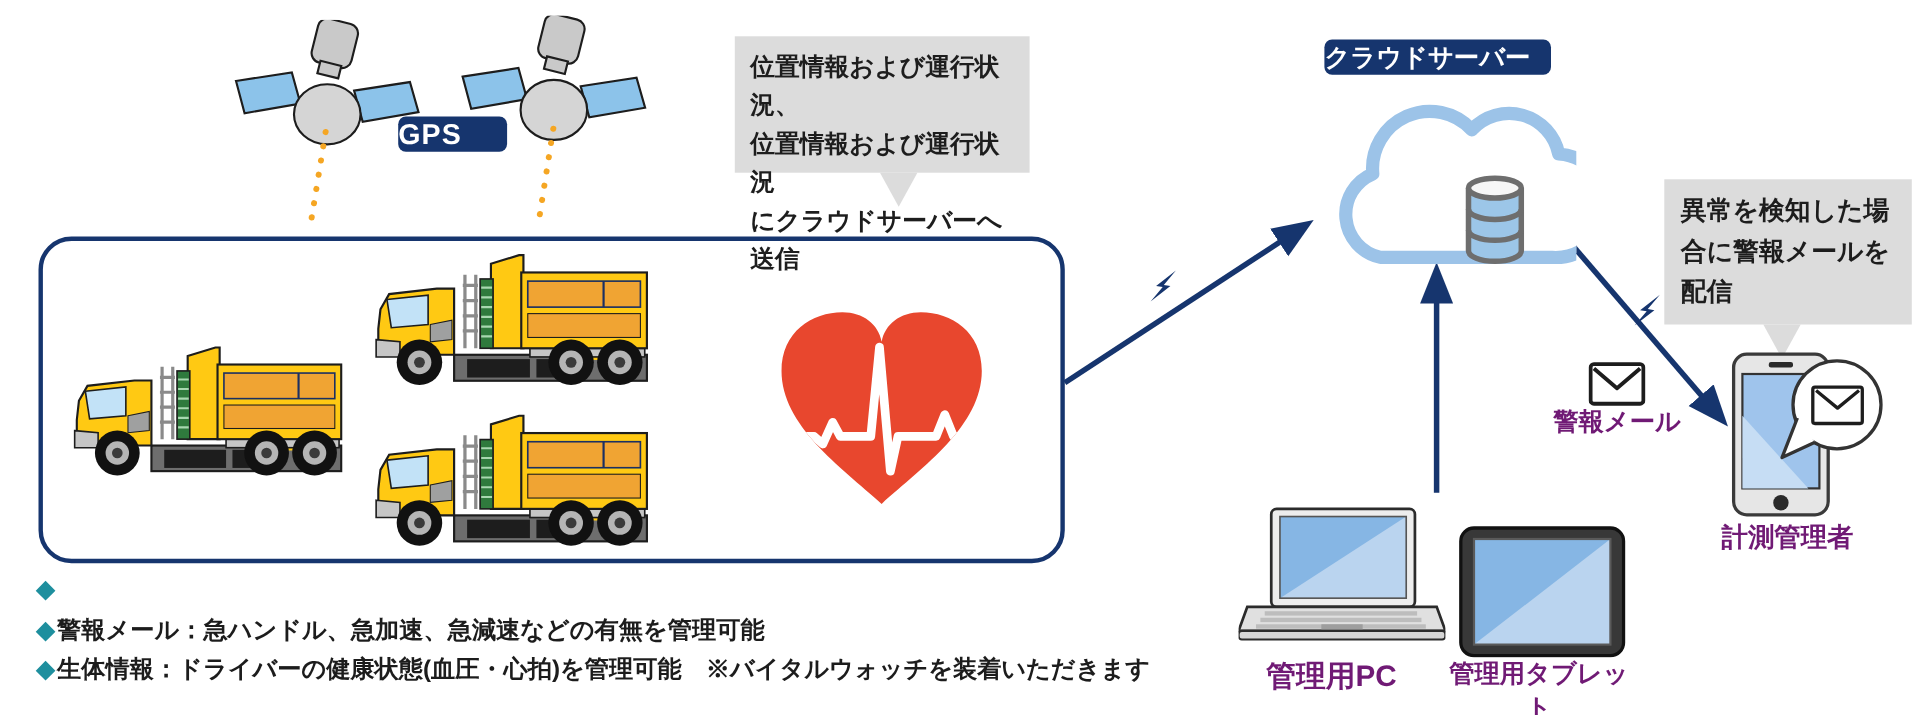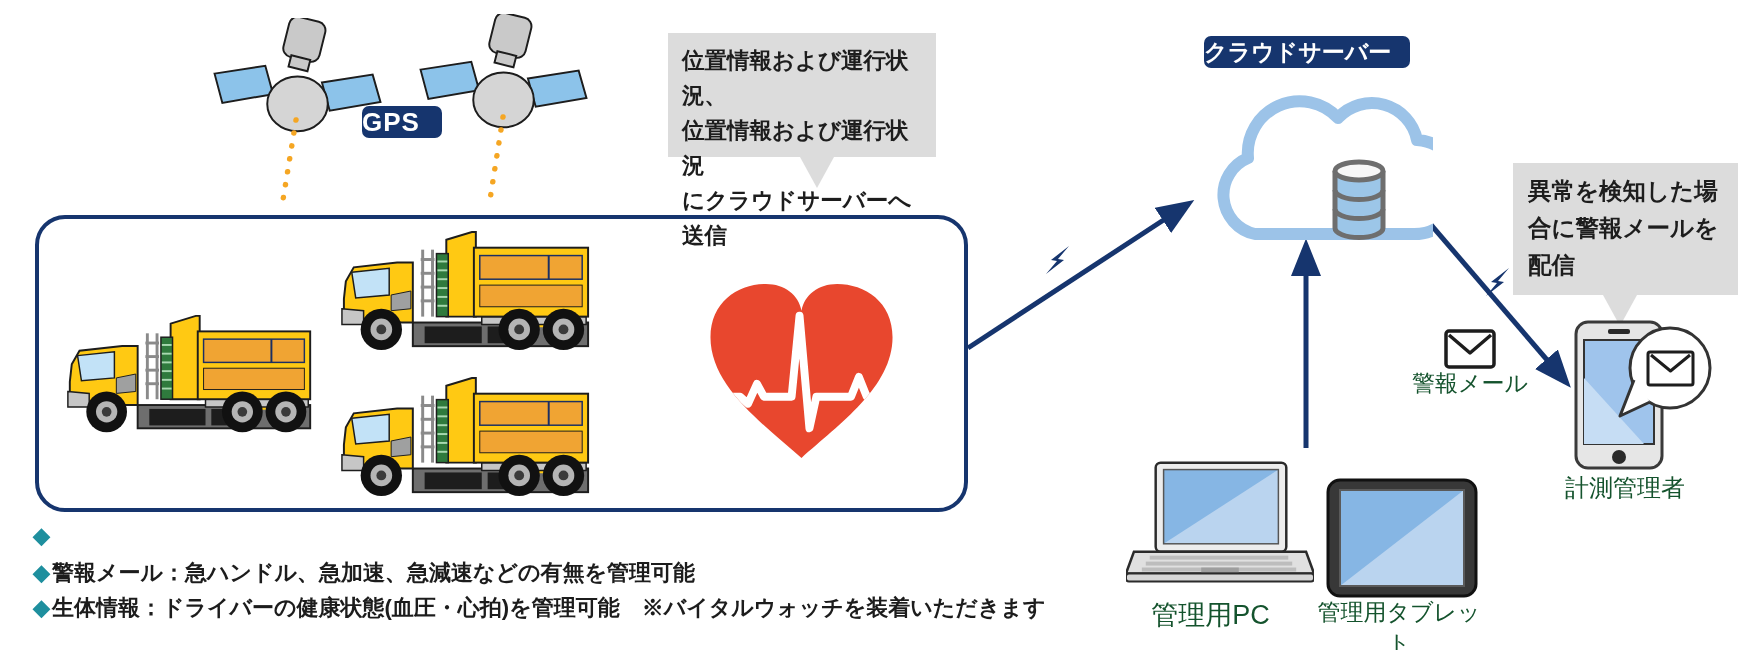--- a/index.html
+++ b/index.html
@@ -4,39 +4,39 @@
 <style>
   html,body{margin:0;padding:0;background:#ffffff;}
   body{font-family:"Liberation Sans",sans-serif;-webkit-font-smoothing:antialiased;}
   #canvas{position:relative;width:1748px;height:650px;background:#fff;overflow:hidden;}
   .abs{position:absolute;}
   svg{display:block;}
 
   
   .pill{background:#16356E;color:#fff;font-weight:bold;display:flex;align-items:center;justify-content:flex-start;
         border-radius:7px;z-index:6;}
-  #gps-label{left:362px;top:106px;width:80px;height:32px;font-size:26px;letter-spacing:1px;}
+  #gps-label{left:362px;top:106px;width:99px;height:32px;font-size:26px;letter-spacing:1px;}
   #cloud-label{left:1204px;top:36px;width:206px;height:32px;font-size:23px;}
 
   
   #vehicles-box{left:35px;top:215px;width:933px;height:297px;border:4px solid #16356E;border-radius:30px;
                 box-sizing:border-box;background:#fff;z-index:1;}
 
   
   .bubble{background:#DCDCDC;color:#1d1d1d;z-index:6;box-sizing:border-box;}
   .bubble .tail{position:absolute;top:100%;width:0;height:0;border-left:17px solid transparent;
                 border-right:17px solid transparent;border-top:31px solid #DCDCDC;}
   #bubble-upload{left:668px;top:33px;width:268px;height:124px;padding:10px 14px;font-size:22.5px;
                  line-height:35px;font-weight:600;}
   #bubble-upload .tail{left:132px;}
   #bubble-alert{left:1513px;top:130px;width:225px;height:132px;padding:10px 15px;font-size:23.5px;
                 line-height:37px;font-weight:600;margin-top:33px;}
   #bubble-alert .tail{left:90px;}
 
-  .caption{color:#14532d;font-weight:400;text-align:center;z-index:7;}
+  .caption{color:#701a75;font-weight:700;text-align:center;z-index:7;}
   #alert-mail-label{left:1398px;top:368px;width:144px;font-size:23px;}
   #manager-label{left:1540px;top:472px;width:170px;font-size:24px;}
   #pc-label{left:1138px;top:597px;width:145px;font-size:27px;}
   #tablet-label{left:1306px;top:597px;width:186px;font-size:23px;}
 
   
   #features{left:33px;top:523px;z-index:6;}
   .feature-row{display:flex;align-items:baseline;height:35px;font-size:22px;font-weight:600;color:#1c1c1c;white-space:nowrap;}
   .feature-bullet{color:#1E8F9E;margin-right:2px;}
 

